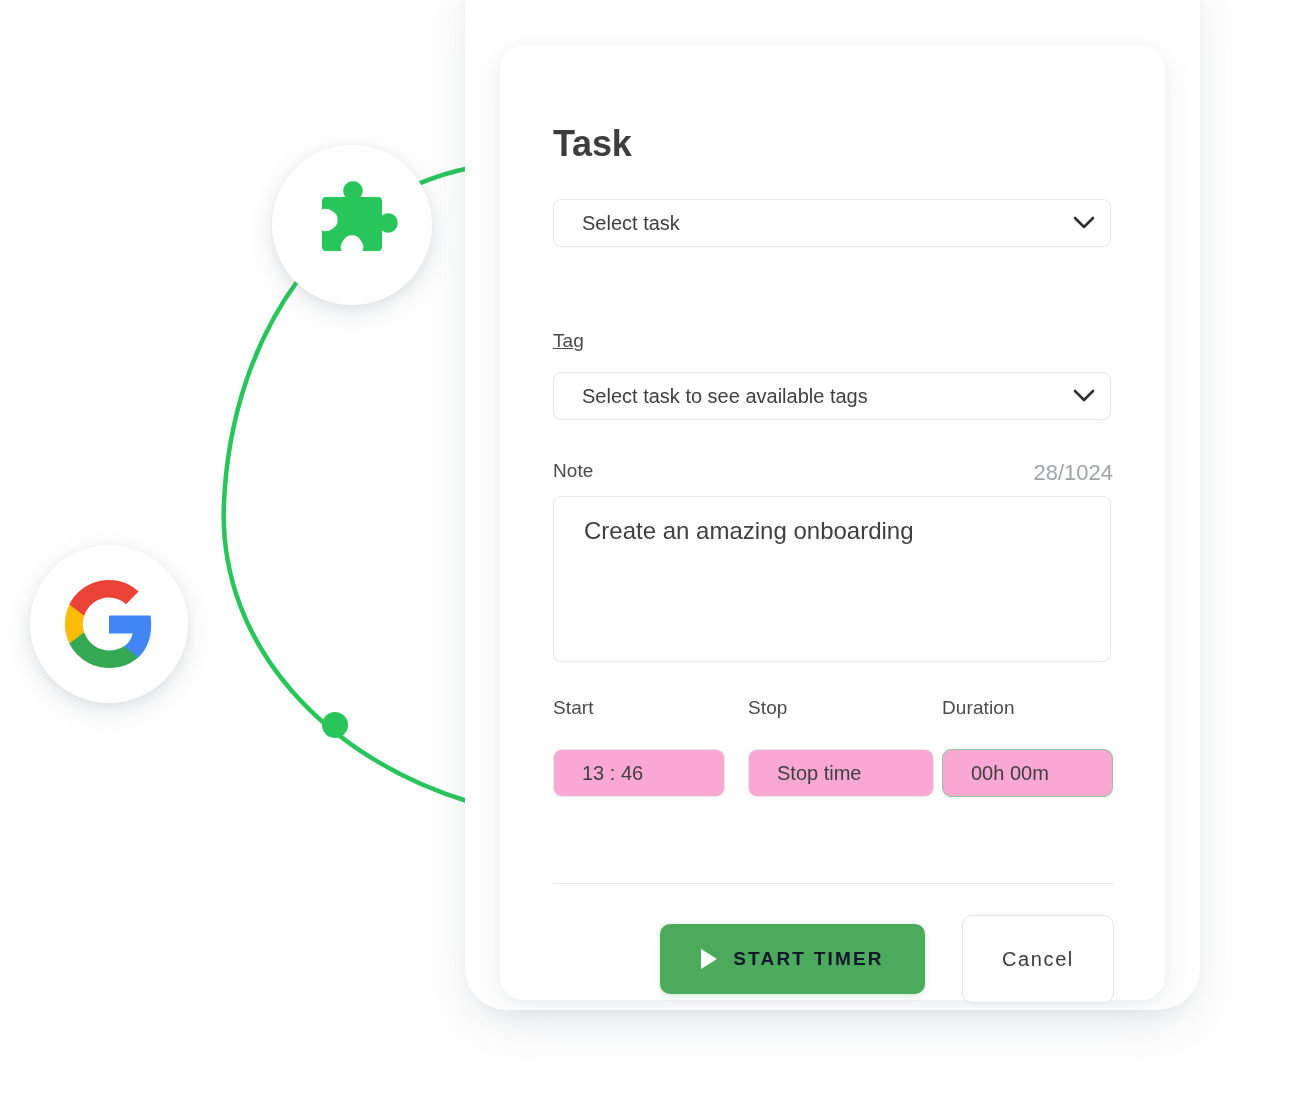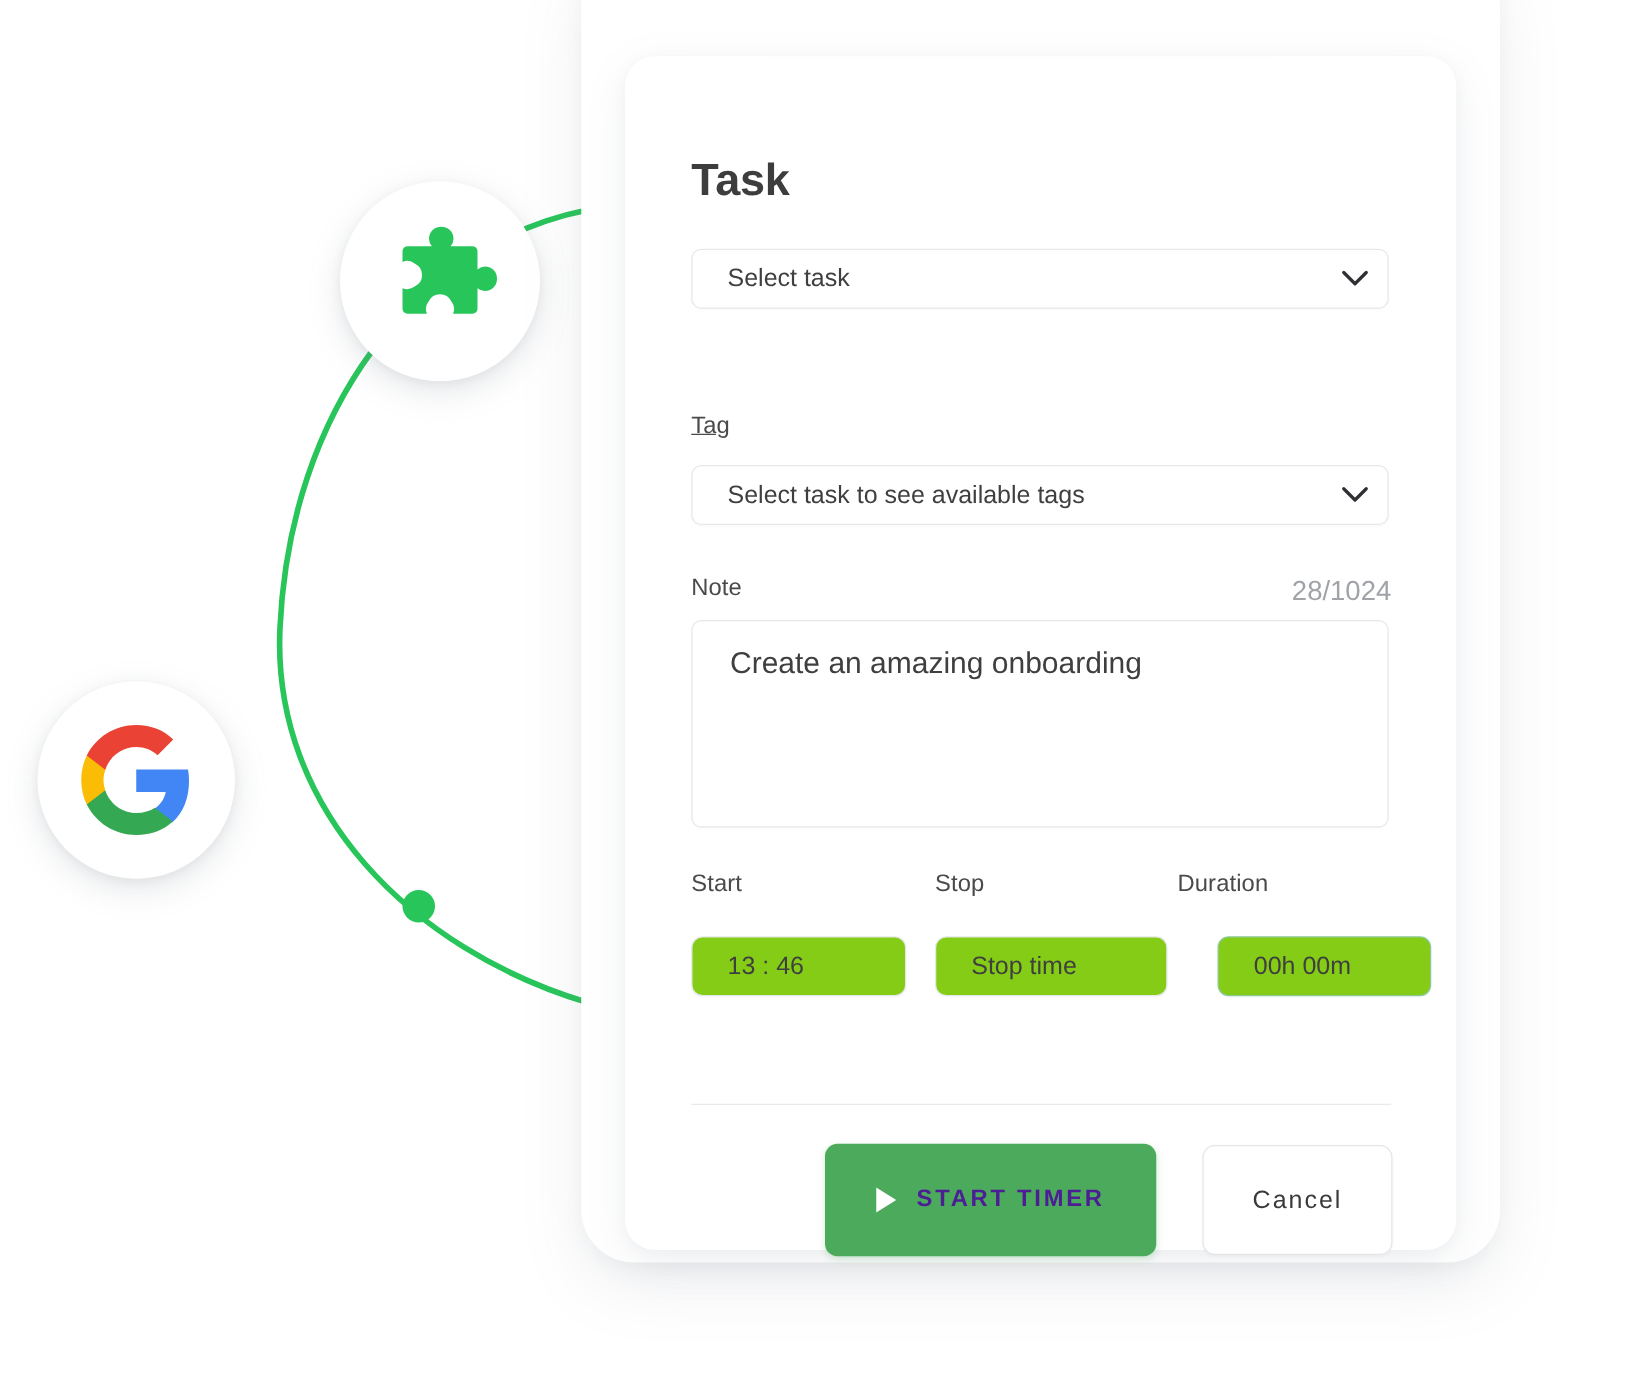--- a/index.html
+++ b/index.html
@@ -170,62 +170,61 @@
     position: absolute;
     top: 0;
   }
   .time-col .field-label { display: block; }
   .time-input {
     margin-top: 30px;
     height: 48px;
     box-sizing: border-box;
     border: 1px solid #e6e8ea;
     border-radius: 9px;
-    background: #84cc16;
+    background: #f9a8d4;
     display: flex;
     align-items: center;
     font-size: 20px;
     color: #3f3f3f;
     padding-left: 28px;
     box-shadow: 0 1px 2px rgba(0,0,0,0.02);
   }
   #start-col    { left: 0px; }
   #start-col .time-input  { width: 172px; }
   #stop-col     { left: 195px; }
   #stop-col  .time-input  { width: 186px; }
   #duration-col { left: 389px; }
   #duration-col .time-input {
     width: 171px;
     border: 1px solid #8bc99a;
-    margin-left: 32px;
   }
 
   
   #divider {
     position: absolute;
     left: 0;
     top: 838px;
     width: 560px;
     height: 1px;
     background: #e8eaec;
   }
   #actions {
     position: absolute;
     top: 870px;
     left: 107px;
     display: flex;
     align-items: center;
   }
   #start-timer-button {
     width: 265px;
-    height: 90px;
+    height: 70px;
     border: none;
     border-radius: 10px;
     background: #4baa5c;
-    color: #4c1d95;
+    color: #0f172a;
     font-family: "Liberation Sans", sans-serif;
     font-size: 19px;
     font-weight: bold;
     letter-spacing: 2.2px;
     display: flex;
     align-items: center;
     justify-content: center;
     gap: 16px;
     cursor: pointer;
     box-shadow: 0 2px 6px rgba(75,170,92,0.25);

